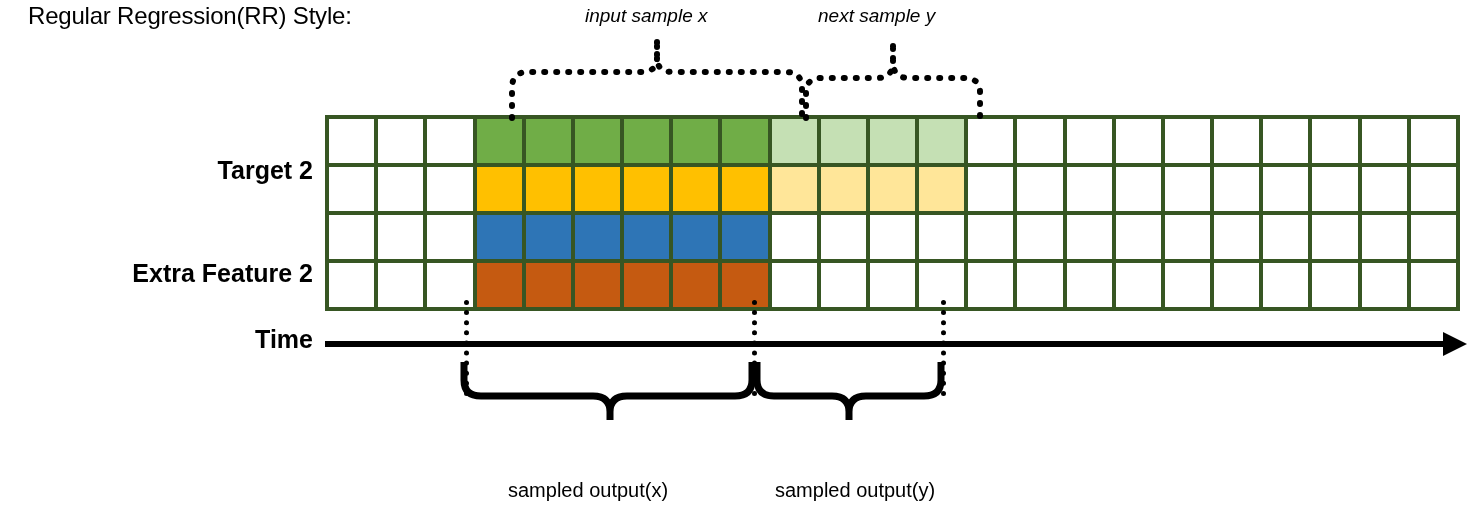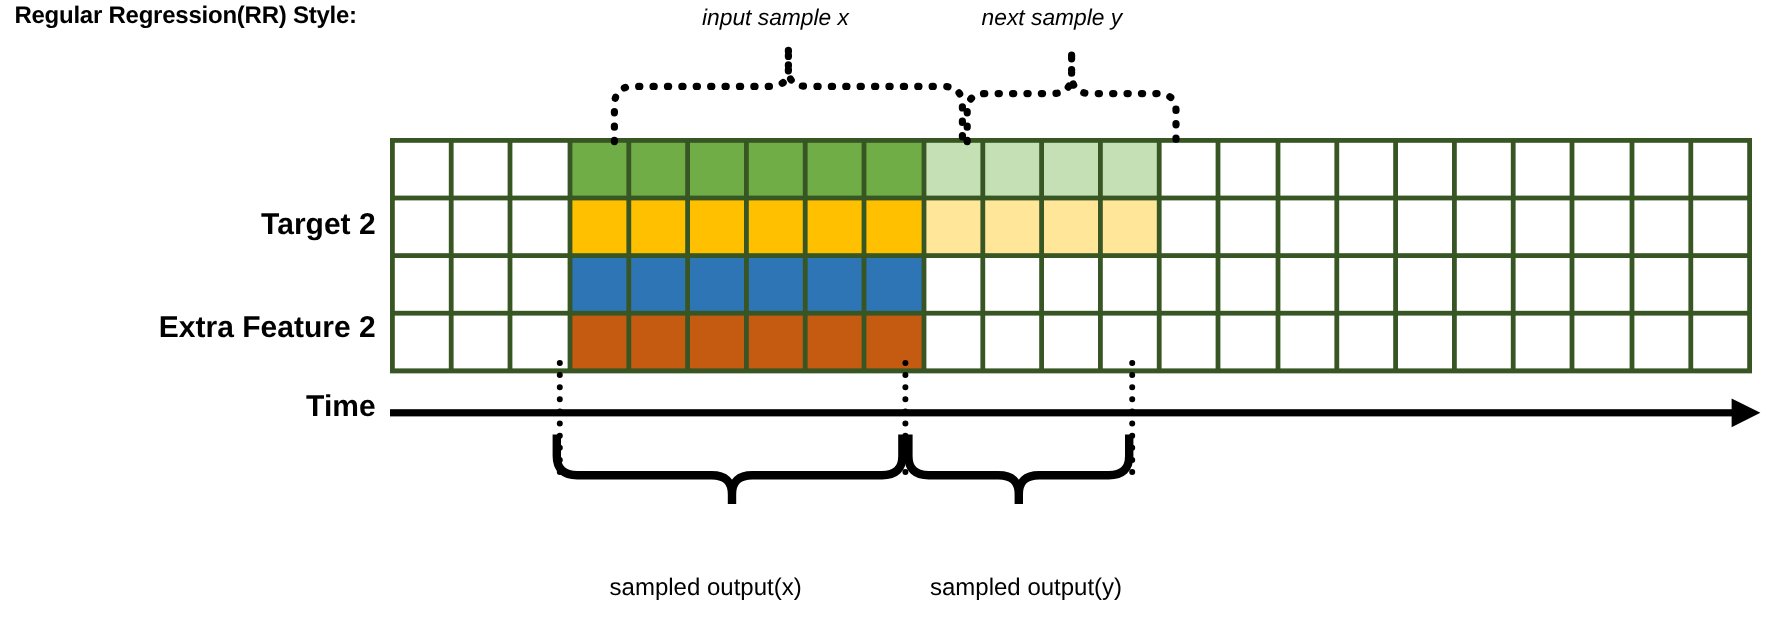--- a/index.html
+++ b/index.html
@@ -15,24 +15,24 @@
     position: relative;
     width: 1476px;
     height: 516px;
     overflow: hidden;
     background: #ffffff;
   }
 
   
   #title {
     position: absolute;
-    left: 12px;
+    left: 28px;
     top: 2px;
-    font-size: 20px;
-    font-weight: bold;
+    font-size: 24px;
+    font-weight: normal;
     letter-spacing: -0.2px;
     white-space: nowrap;
   }
 
   
   .top-annot {
     position: absolute;
     font-size: 19px;
     font-style: italic;
     font-weight: 500;
@@ -53,21 +53,21 @@
     line-height: 1;
   }
   #row-label-wrap {
     position: absolute;
     left: 8px;
     top: 115px;
     width: 305px;
     height: 195px;
   }
   .row-label.r0 { top: 11px; }
-  .row-label.r1 { top: 60px; }
+  .row-label.r1 { top: 43px; }
   .row-label.r2 { top: 109px; }
   .row-label.r3 { top: 146px; }
 
   #time-label {
     position: absolute;
     left: 8px;
     top: 327px;
     width: 305px;
     text-align: right;
     font-size: 25px;

